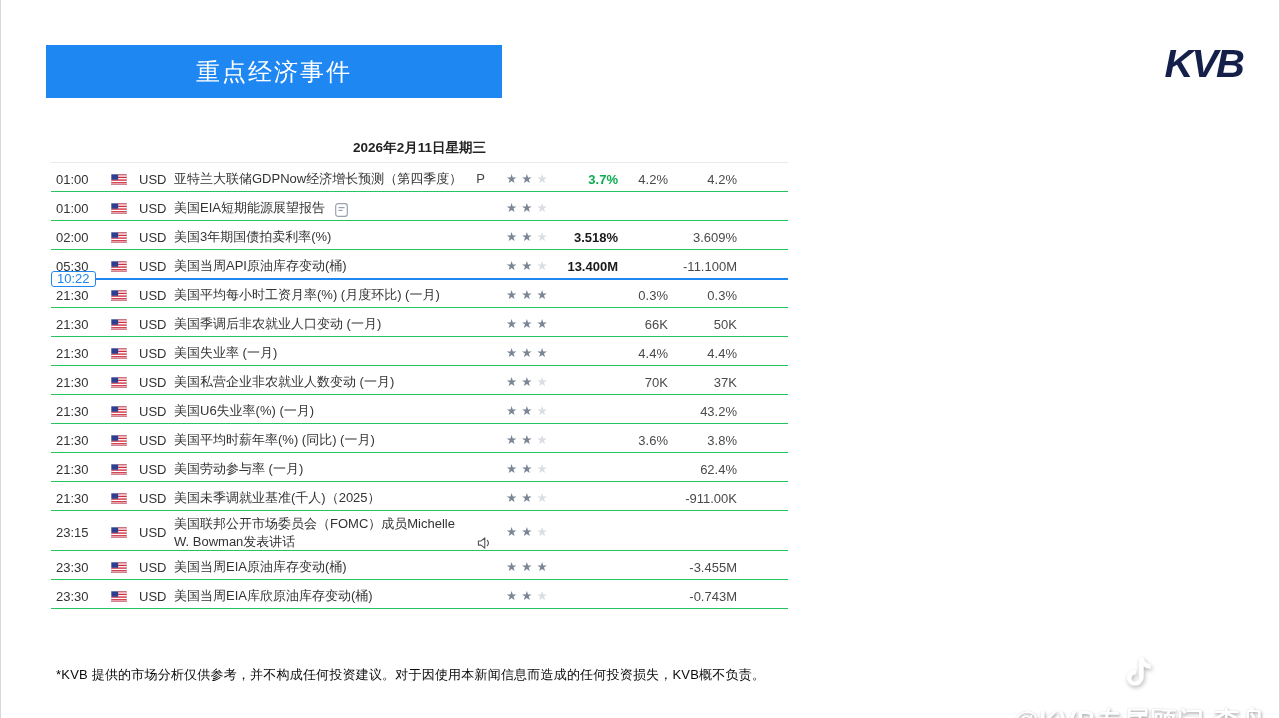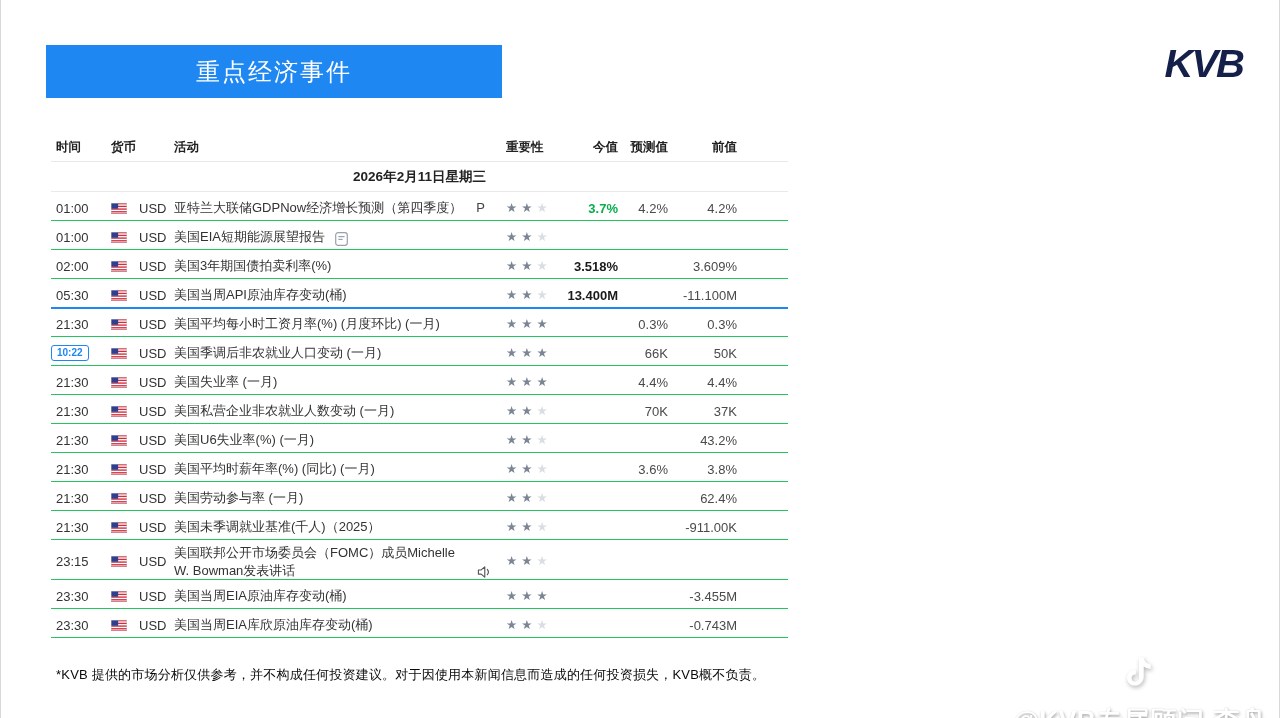--- a/index.html
+++ b/index.html
@@ -69,22 +69,22 @@
 
   
   .time-marker { position: relative; height: 0; }
   .time-marker .line {
     position: absolute; left: 0; right: 0; top: -1px; height: 2px;
     background: #1e87f2;
   }
   .time-marker .badge {
     position: absolute; left: 0; top: -8px;
     background: #fff; border: 1px solid #1e87f2; border-radius: 3px;
-    color: #1e87f2; font-size: 10px; font-weight: bold;
-    padding: 1px 5px; line-height: 12px; z-index: 2; margin-top: 45px;
+    color: #1e87f2; font-size: 13px; font-weight: normal;
+    padding: 1px 5px; line-height: 12px; z-index: 2;
   }
 
   
   .disclaimer {
     position: absolute; left: 55px; top: 666px;
     font-size: 13px; color: #0a0a0a; letter-spacing: 0.2px;
   }
   .watermark {
     position: absolute; right: 12px; top: 656px;
     display: flex; align-items: center; gap: 9px;
@@ -95,30 +95,20 @@
   .watermark svg { filter: drop-shadow(1px 2px 2px rgba(0,0,0,0.28)); }
 </style>
 </head>
 <body>
 
 <button class="title-btn">重点经济事件</button>
 
 <div class="logo">KVB</div>
 
 <div class="etable">
-  <div class="grid-row thead">
-    <div>时间</div>
-    <div>货币</div>
-    <div>活动</div>
-    <div>重要性</div>
-    <div class="cell-right">今值</div>
-    <div class="cell-right">预测值</div>
-    <div class="cell-right">前值</div>
-    <div></div>
-  </div>
   <div class="date-row">2026年2月11日星期三</div>
   <div>
   <div class="grid-row row">
     <div>01:00</div>
     <div class="currency-cell">
       <span class="flag">
         <svg width="16" height="11" viewBox="0 0 19 13">
           <rect width="19" height="13" fill="#ffffff"></rect>
           <g fill="#cf2e3e">
             <rect y="0" width="19" height="1.6"></rect>

